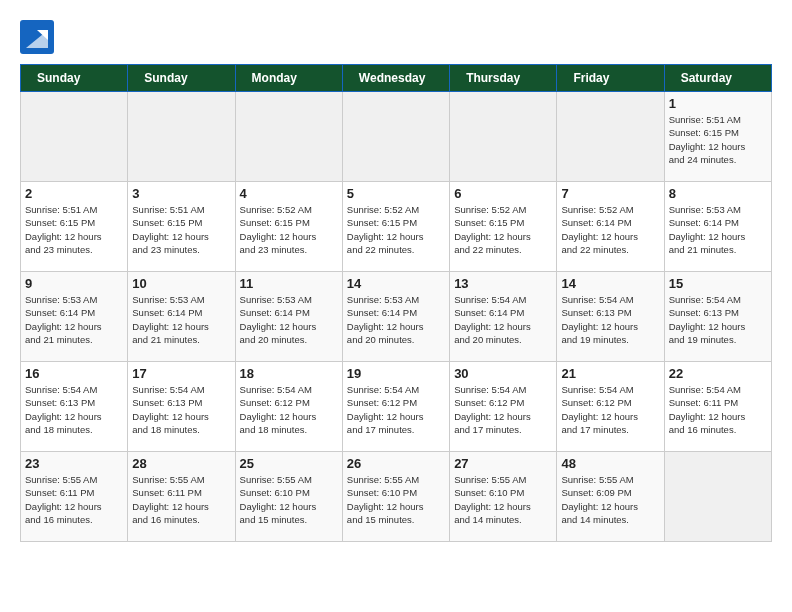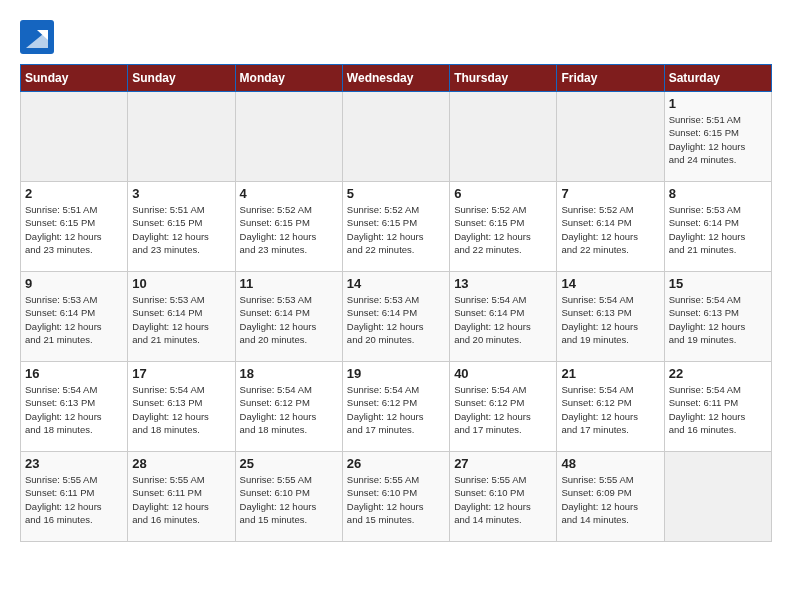--- a/index.html
+++ b/index.html
@@ -38,25 +38,25 @@
     .subtitle {
       font-size: 16px;
       color: #555;
     }
     table {
       width: 100%;
       border-collapse: collapse;
       table-layout: fixed;
     }
     thead th {
-      background-color: #7f1d1d;
+      background-color: #14532d;
       color: #fff;
       font-size: 12px;
       font-weight: bold;
-      padding: 6px 4px;
+      padding: 6px 16px;
       text-align: left;
       border: 1px solid #1565c0;
     }
     tbody td {
       border: 1px solid #ccc;
       vertical-align: top;
       padding: 4px 4px 4px 4px;
       height: 90px;
       font-size: 10px;
       color: #333;
@@ -257,21 +257,21 @@
 and 18 minutes.</div>
         </td>
         <td>
           <span class="day-number">19</span>
           <div class="day-info" style="white-space: pre-line;">Sunrise: 5:54 AM
 Sunset: 6:12 PM
 Daylight: 12 hours
 and 17 minutes.</div>
         </td>
         <td>
-          <span class="day-number">40</span>
+          <span class="day-number">30</span>
           <div class="day-info" style="white-space: pre-line;">Sunrise: 5:54 AM
 Sunset: 6:12 PM
 Daylight: 12 hours
 and 17 minutes.</div>
         </td>
         <td>
           <span class="day-number">21</span>
           <div class="day-info" style="white-space: pre-line;">Sunrise: 5:54 AM
 Sunset: 6:12 PM
 Daylight: 12 hours

